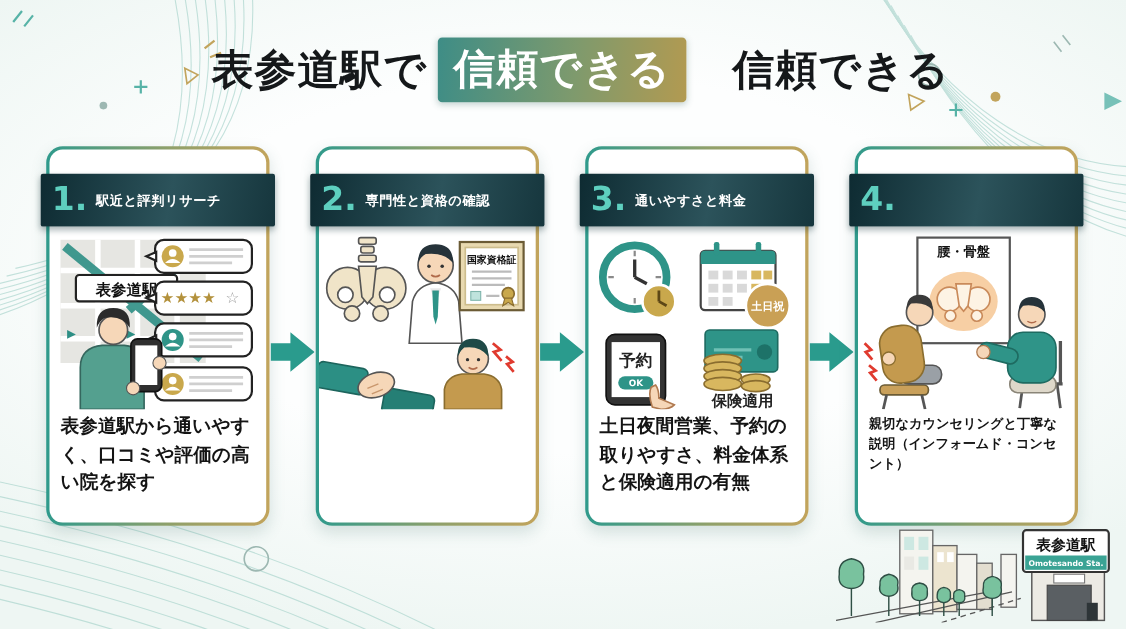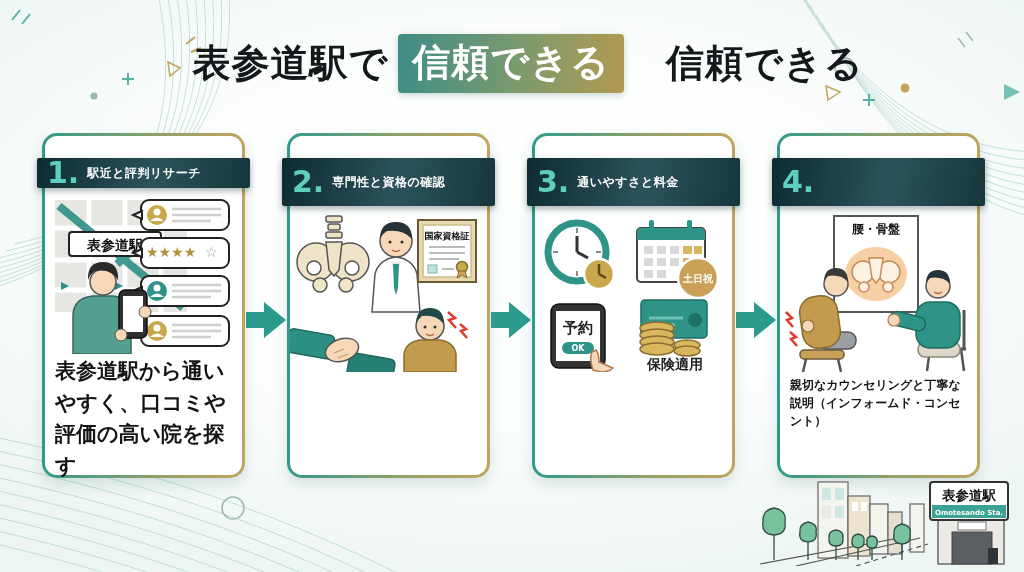--- a/index.html
+++ b/index.html
@@ -24,21 +24,21 @@
     box-shadow:0 6px 14px rgba(60,110,105,.18);}
   .card-inner{position:relative;background:#ffffff;border-radius:12px;height:100%;
     box-sizing:border-box;display:flex;flex-direction:column;overflow:visible;}
   .card-header{margin:22px -8px 0;height:48px;display:flex;align-items:center;
     background:linear-gradient(100deg,#0e2b32 0%,#2c535b 55%,#16363d 100%);
     border-radius:2px;padding:0 8px 0 10px;box-shadow:0 3px 6px rgba(10,40,45,.35);}
   .num{font-size:30px;font-weight:900;color:#5ecfbf;margin-right:8px;line-height:1;}
   .heading{font-size:12px;font-weight:800;color:#ffffff;letter-spacing:.5px;white-space:nowrap;}
   .illus{height:162px;margin-top:6px;display:flex;justify-content:flex-start;}
   .illus svg{width:190px;height:160px;}
-  .desc{padding:2px 10px 0;font-size:21px;font-weight:700;color:#141414;
+  .desc{padding:2px 10px 0;font-size:17px;font-weight:700;color:#141414;
     line-height:1.5;letter-spacing:0;word-break:break-all;}
   .desc-sm{font-size:12px;}
 
   .arrow-cell{flex:1;display:flex;align-items:center;justify-content:center;padding-top:28px;}
 
   
   .footer-art{position:absolute;right:12px;bottom:6px;width:252px;height:92px;}
 
   text{font-family:"DejaVu Sans","Liberation Sans",sans-serif;}
 </style>
@@ -328,20 +328,21 @@
                   <ellipse cx="122" cy="123" rx="17" ry="6"></ellipse>
                 <ellipse cx="122" cy="130" rx="17" ry="6"></ellipse>
                   <ellipse cx="122" cy="137" rx="17" ry="6"></ellipse>
                 <ellipse cx="152" cy="133" rx="13" ry="5"></ellipse>
                   <ellipse cx="152" cy="139" rx="13" ry="5"></ellipse>
               </g>
               <text x="140" y="157" font-size="14" font-weight="bold" fill="#222" text-anchor="middle">保険適用</text>
             </g>
           </svg>
         </div>
+        <div class="desc">土日夜間営業、予約の取りやすさ、料金体系と保険適用の有無</div>
       </div>
     </div>
 
     <div class="arrow-cell">
       <svg width="40" height="40" viewBox="0 0 40 40">
         <polygon points="0,12 18,12 18,2 40,20 18,38 18,28 0,28" fill="#2a9b8d"></polygon>
       </svg>
     </div>
 
     <div class="card">

